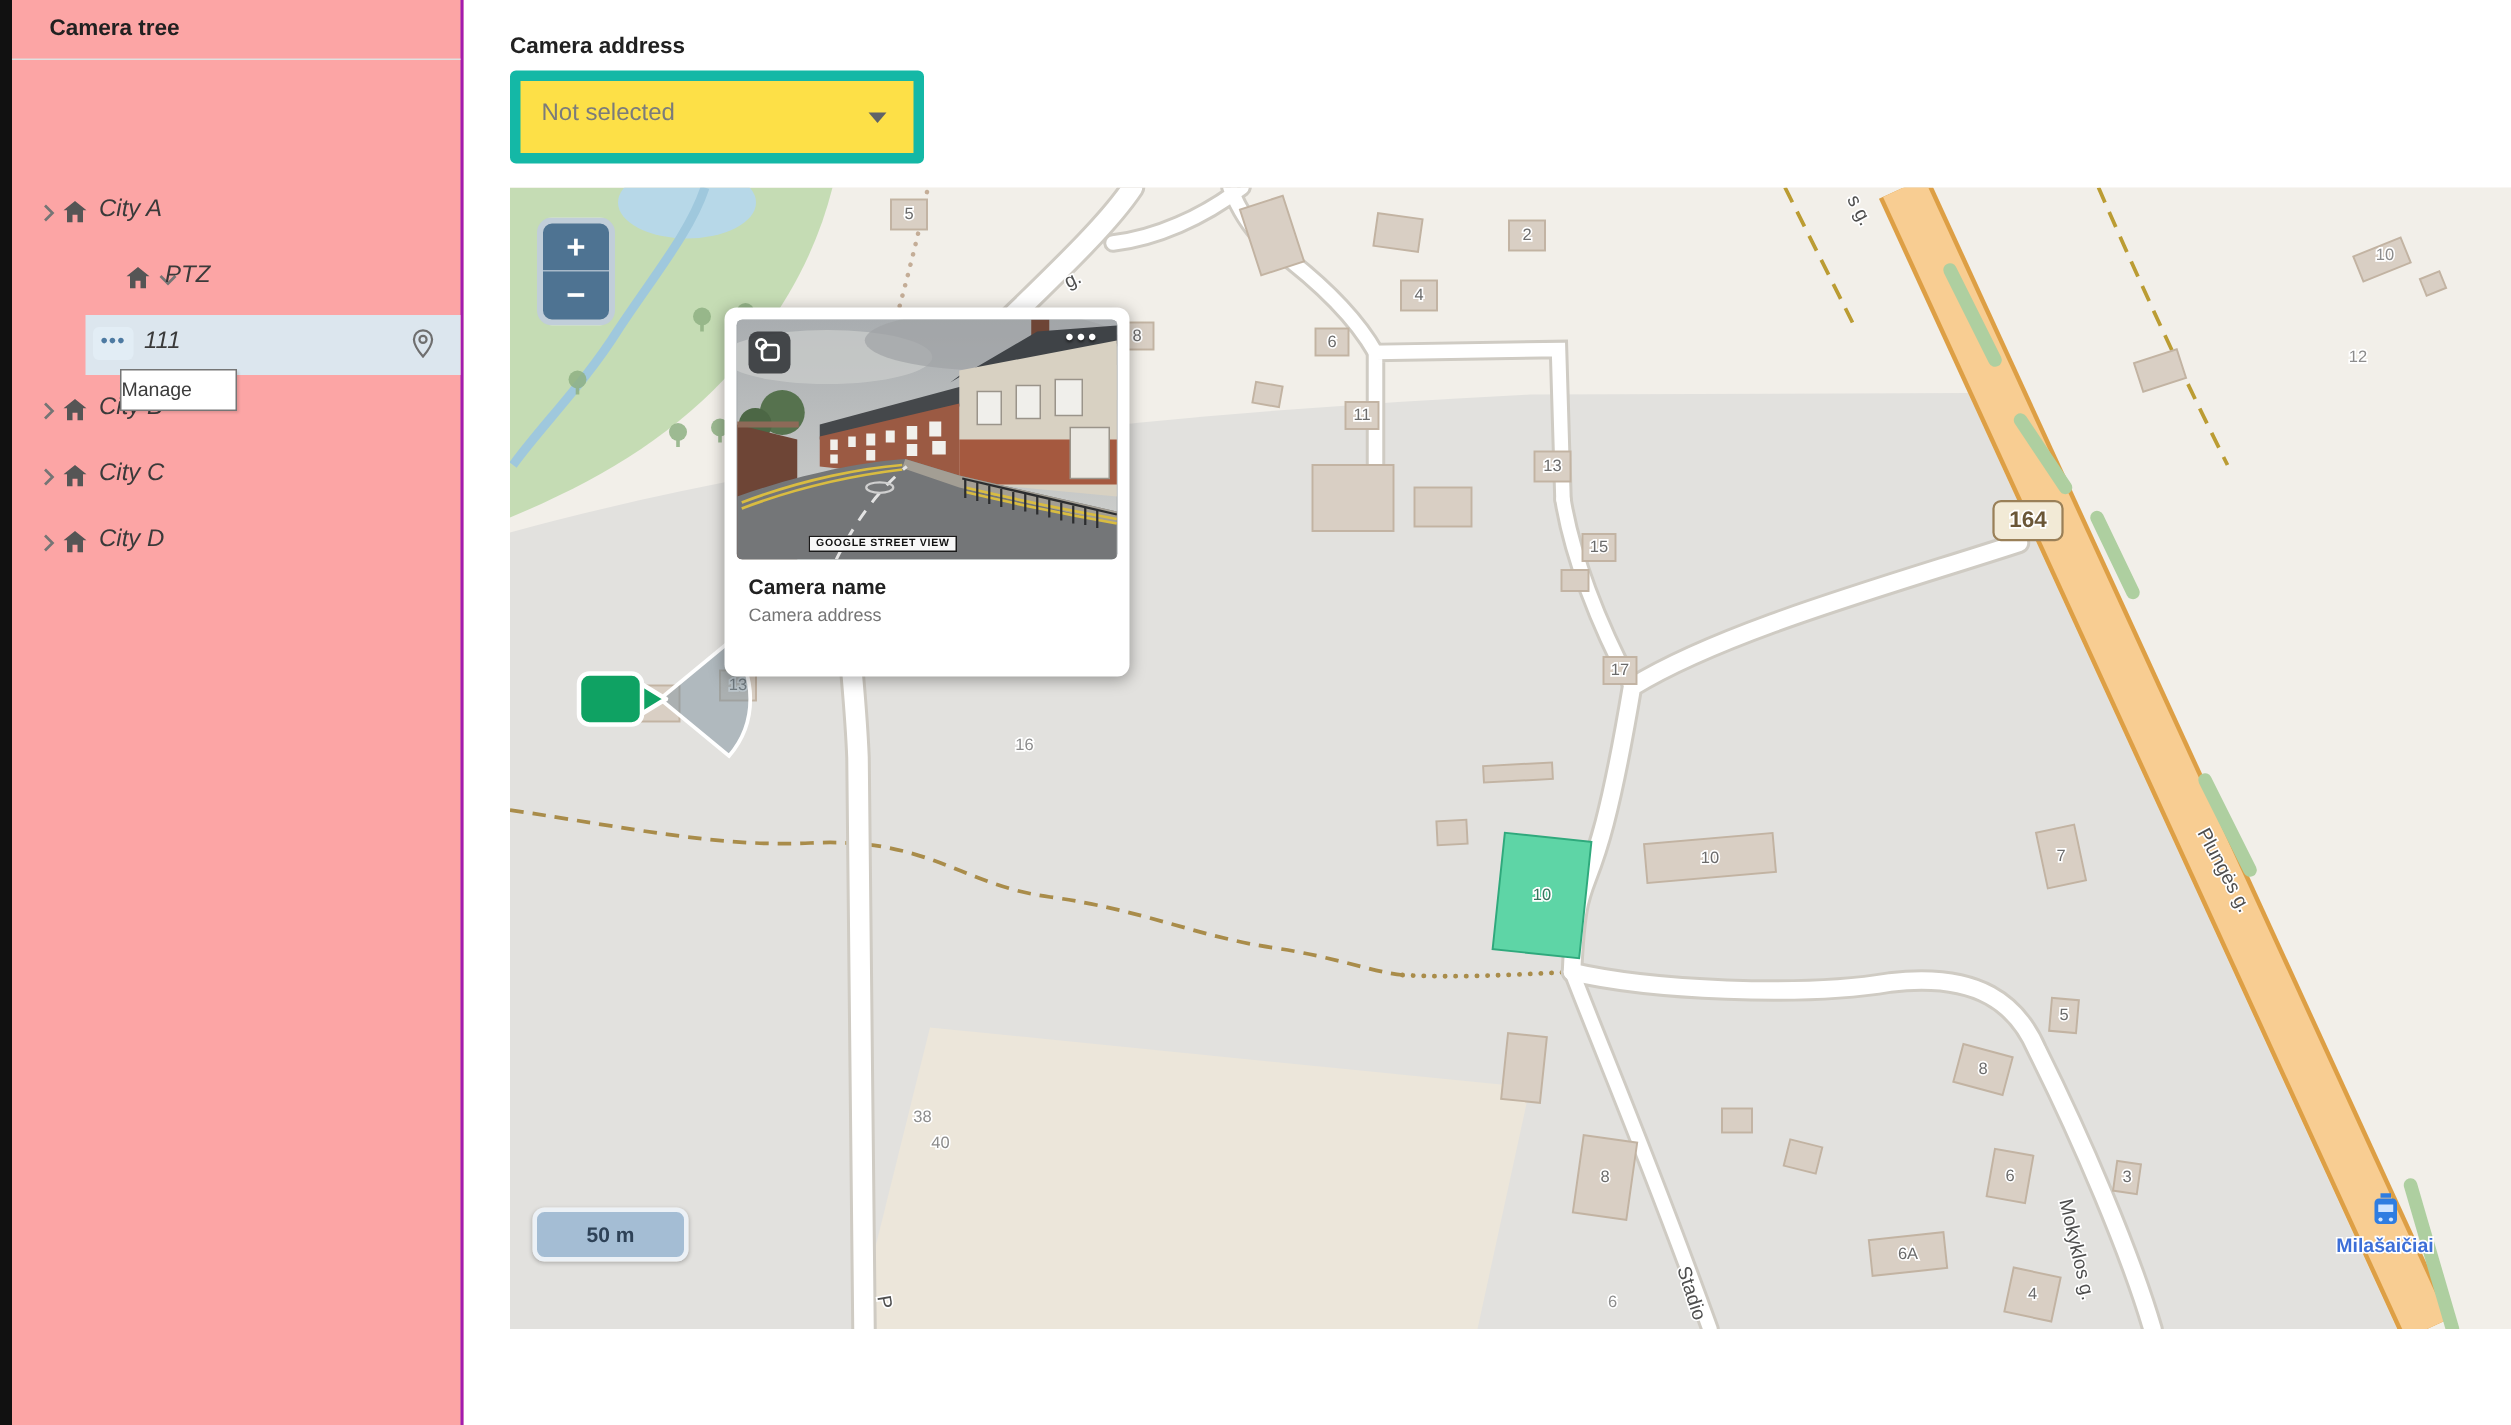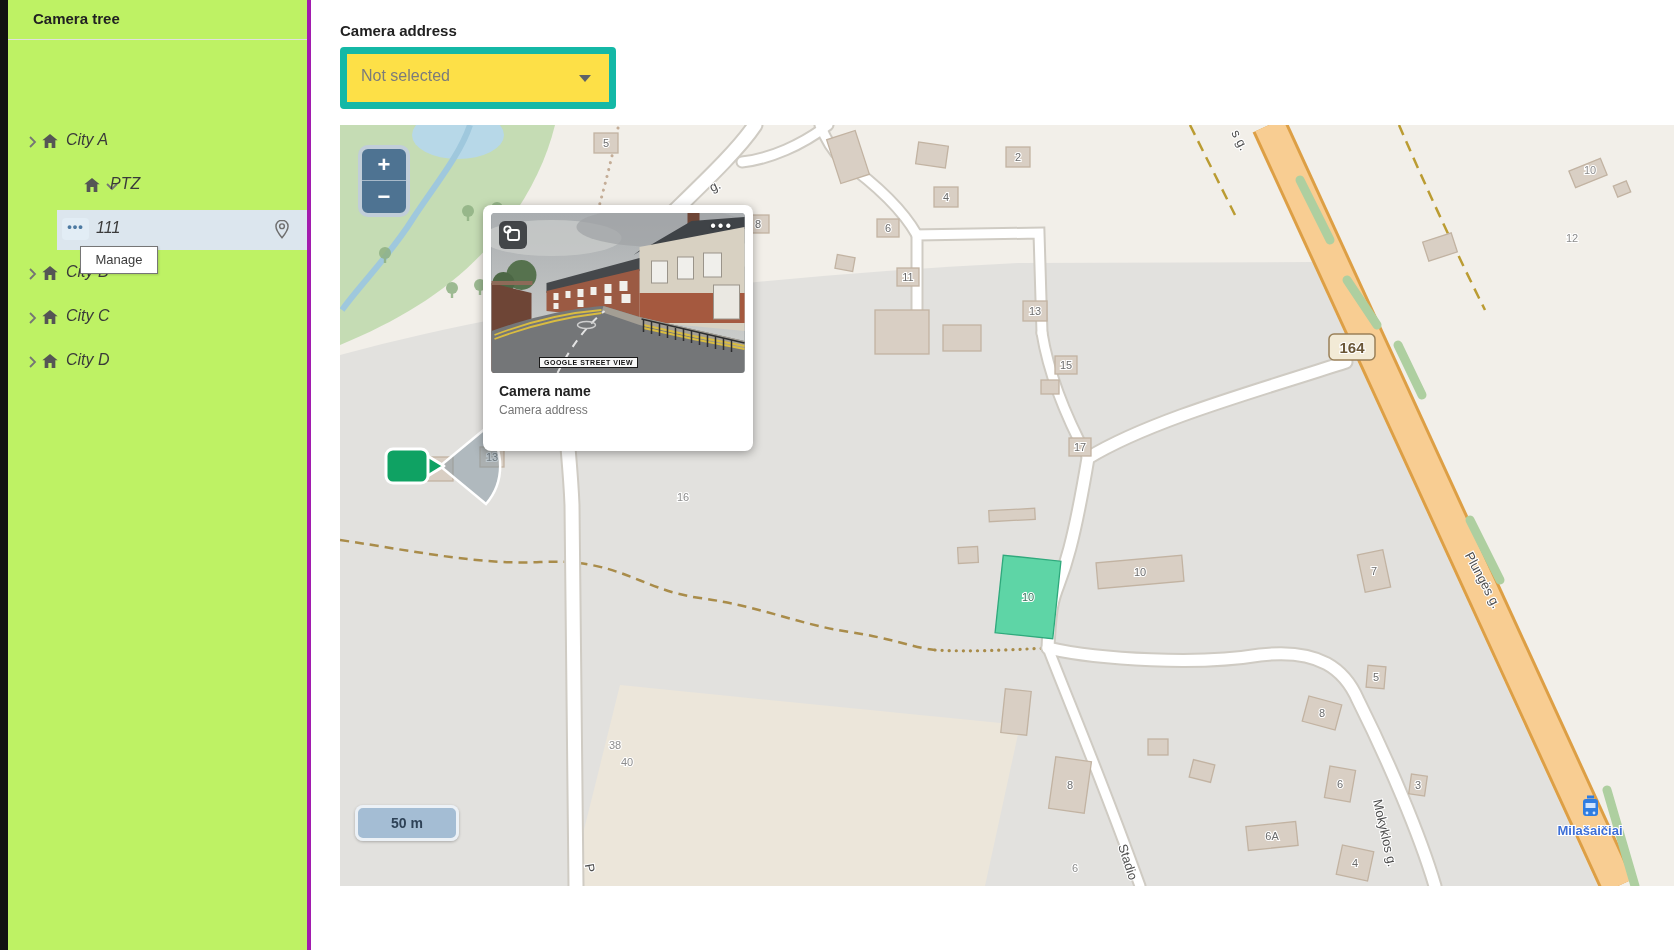--- a/index.html
+++ b/index.html
@@ -1,39 +1,39 @@
 <!DOCTYPE html>
 <html><head>
 <meta charset="utf-8">
 <style>
   html,body{margin:0;padding:0;}
   body{width:1674px;height:950px;position:relative;background:#fff;
        font-family:"Liberation Sans",sans-serif;overflow:hidden;color:#212121;}
   
-  #sidebar{position:absolute;left:0;top:0;width:307px;height:950px;background:#bef264;
-           border-right:4px solid #a21caf;}
+  #sidebar{position:absolute;left:0;top:0;width:307px;height:950px;background:#fca5a5;
+           border-right:2px solid #a21caf;}
   #edge-strip{position:absolute;left:0;top:0;width:8px;height:950px;background:#111;z-index:30;}
   #sb-header{position:absolute;left:0;top:0;width:307px;height:39px;border-bottom:1px solid #e0e0e0;}
   #sb-title{position:absolute;left:33px;top:10px;font-size:15px;font-weight:bold;color:#212121;}
   #search{position:absolute;left:37px;top:66px;width:240px;height:28px;border:none;
           border-bottom:1px solid #8d8d8d;font-size:16px;color:#444;outline:none;background:transparent;
           font-family:"Liberation Sans",sans-serif;}
   #search::placeholder{color:#8f8f8f;}
   #tree{position:absolute;left:0;top:108px;width:307px;}
   .trow{position:absolute;left:0;width:307px;height:44px;cursor:pointer;}
   .trow .hl{position:absolute;left:57px;right:0;top:2px;bottom:2px;background:#dce6ee;}
   .tlabel{position:absolute;top:11px;font-size:16px;color:#3a3a3a;font-style:italic;}
   .chev{position:absolute;top:14px;width:16px;height:16px;}
   .homeic{position:absolute;top:11px;width:20px;height:20px;}
   .chip{position:absolute;top:10px;width:27px;height:22px;background:#e2edf5;border-radius:4px;
         color:#4d7aa2;font-size:13px;letter-spacing:1px;text-align:center;line-height:18px;font-weight:bold;}
   .pinic{position:absolute;top:10px;right:14px;width:22px;height:22px;}
   #tooltip{position:absolute;left:80px;top:246px;width:76px;height:26px;background:#fff;
            border:1px solid #767676;box-shadow:1px 1px 2px rgba(0,0,0,.15);z-index:20;
-           font-size:13px;color:#3c3c3c;text-align:center;line-height:26px;}
+           font-size:13px;color:#3c3c3c;text-align:left;line-height:26px;}
   
   #status-label{position:absolute;left:340px;top:22px;font-size:15px;font-weight:bold;}
   #status-dd{position:absolute;left:340px;top:47px;width:262px;height:48px;border:7px solid #14b8a6;
              border-radius:4px;cursor:pointer;background:#fde047;}
   #status-value{position:absolute;left:14px;top:13px;font-size:16px;color:#7b7b7b;}
   #dd-caret{position:absolute;right:18px;top:21px;width:0;height:0;border-left:6px solid transparent;
             border-right:6px solid transparent;border-top:7px solid #5f6368;}
   
   #map{position:absolute;left:340px;top:125px;width:1334px;height:761px;background:#f2efe9;overflow:hidden;cursor:grab;}
   #map svg text{font-family:"Liberation Sans",sans-serif;paint-order:stroke;stroke:#ffffff;stroke-width:2.2px;}

